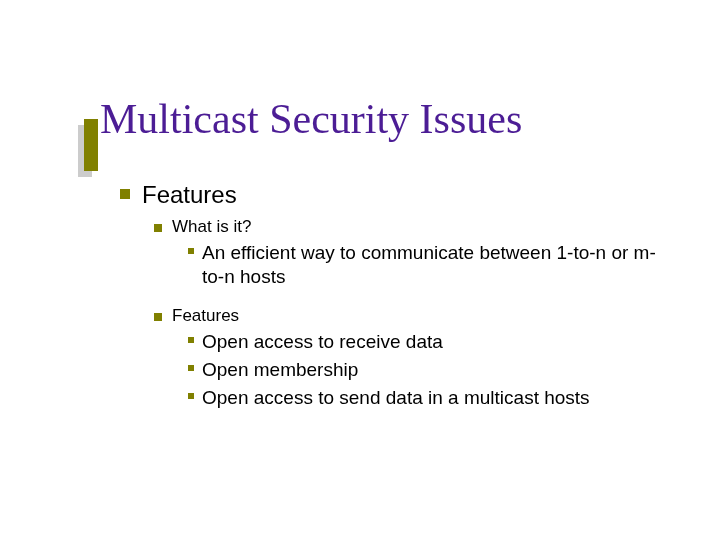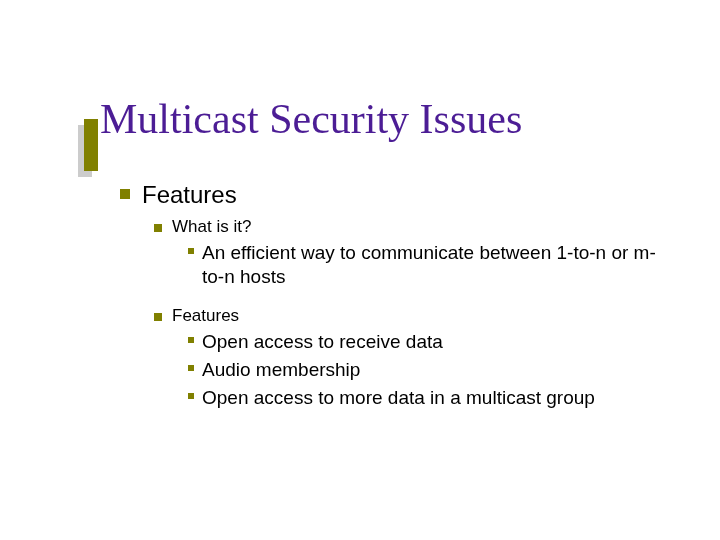--- a/index.html
+++ b/index.html
@@ -114,23 +114,23 @@
       <span class="txt">Features</span>
     </div>
 
     <div class="row l3">
       <span class="bullet"></span>
       <span class="txt">Open access to receive data</span>
     </div>
 
     <div class="row l3">
       <span class="bullet"></span>
-      <span class="txt">Audio membership</span>
+      <span class="txt">Open membership</span>
     </div>
 
     <div class="row l3">
       <span class="bullet"></span>
-      <span class="txt">Open access to more data in a multicast group</span>
+      <span class="txt">Open access to send data in a multicast hosts</span>
     </div>
 
   </div>
 
 </div>
 
 </body></html>

